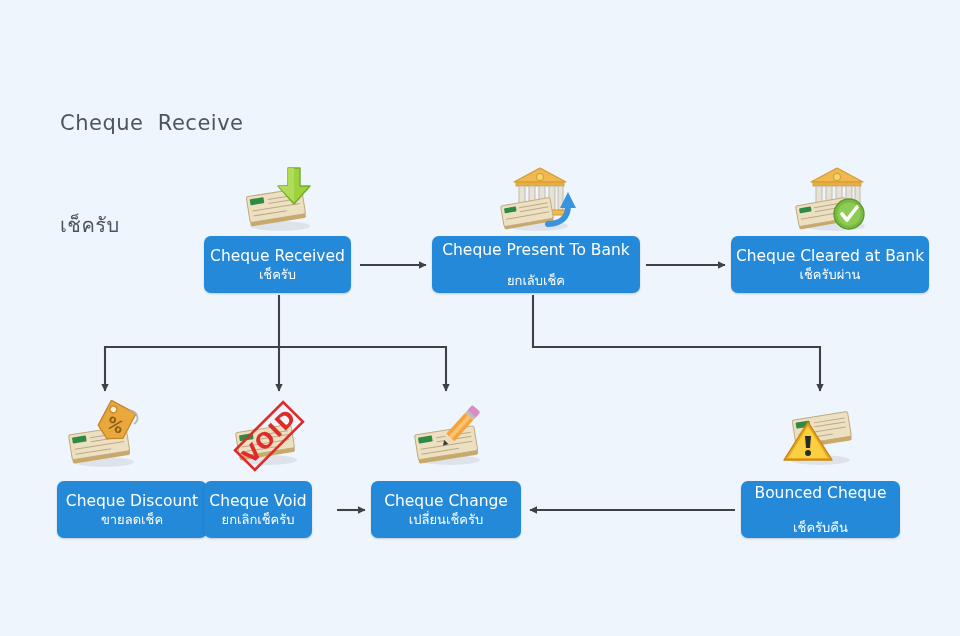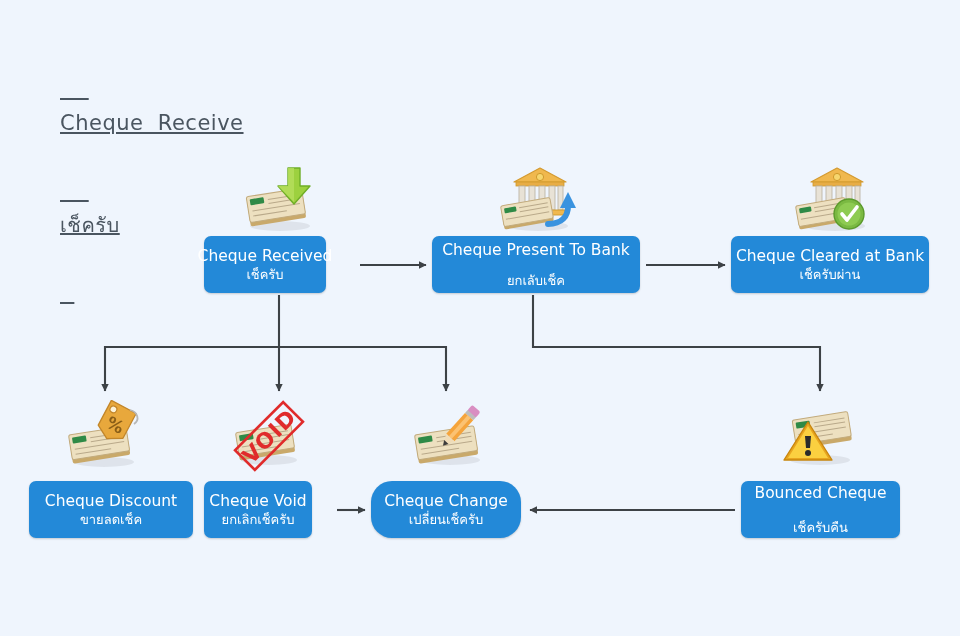--- a/index.html
+++ b/index.html
@@ -11,21 +11,20 @@
   }
   #canvas{position:relative;width:960px;height:636px;}
 
   
   .title{
     position:absolute;left:60px;top:38px;
     color:#4a5560;
     font-size:21px;line-height:34px;
     letter-spacing:.5px;
     white-space:pre;
-    text-decoration:underline;
   }
   .title .t-en{display:block;}
   .title .t-th{display:block;font-size:20px;}
 
   
   #wires{position:absolute;left:0;top:0;width:960px;height:636px;}
 
   
   .node{position:absolute;}
   .node .box{
@@ -246,56 +245,56 @@
       <g>
         <path d="M28,24 L52,62 L4,62 Z" fill="#e8a51f" stroke="#c8860d" stroke-width="1.4" stroke-linejoin="round"></path>
         <path d="M28,28 L48,60 L8,60 Z" fill="#fbd040"></path>
         <path d="M25,38 L31,38 L30,50 L26,50 Z" fill="#2b2b2b"></path>
         <circle cx="28" cy="55" r="3" fill="#2b2b2b"></circle>
       </g>
     </svg>
   </div>
 
   <div class="node" style="left:204px;top:236px;width:150px;height:57px;">
-    <div class="box" style="width:122px;height:57px;text-align:center;">
+    <div class="box" style="width:147px;height:57px;text-align:center;">
       <div class="lbl-en">Cheque Received</div>
       <div class="lbl-th">เช็ครับ</div>
     </div>
   </div>
 
   <div class="node" style="left:432px;top:236px;width:208px;height:57px;">
     <div class="box" style="width:208px;height:57px;gap:12px;">
       <div class="lbl-en">Cheque Present To Bank</div>
       <div class="lbl-th">ยกเลับเช็ค</div>
     </div>
   </div>
 
   <div class="node" style="left:731px;top:236px;width:198px;height:57px;">
     <div class="box" style="width:198px;height:57px;">
       <div class="lbl-en">Cheque Cleared at Bank</div>
       <div class="lbl-th">เช็ครับผ่าน</div>
     </div>
   </div>
 
   <div class="node" style="left:29px;top:481px;width:150px;height:57px;">
-    <div class="box" style="width:164px;height:57px;">
+    <div class="box" style="width:150px;height:57px;margin-left:28px;">
       <div class="lbl-en">Cheque Discount</div>
       <div class="lbl-th">ขายลดเช็ค</div>
     </div>
   </div>
 
   <div class="node" style="left:204px;top:481px;width:129px;height:57px;">
     <div class="box" style="width:108px;height:57px;">
       <div class="lbl-en">Cheque Void</div>
       <div class="lbl-th">ยกเลิกเช็ครับ</div>
     </div>
   </div>
 
   <div class="node" style="left:371px;top:481px;width:150px;height:57px;">
-    <div class="box" style="width:150px;height:57px;border-radius:21px;">
+    <div class="box" style="width:150px;height:57px;">
       <div class="lbl-en">Cheque Change</div>
       <div class="lbl-th">เปลี่ยนเช็ครับ</div>
     </div>
   </div>
 
   <div class="node" style="left:741px;top:481px;width:159px;height:57px;">
     <div class="box" style="width:159px;height:57px;gap:16px;">
       <div class="lbl-en">Bounced Cheque</div>
       <div class="lbl-th">เช็ครับคืน</div>
     </div>

